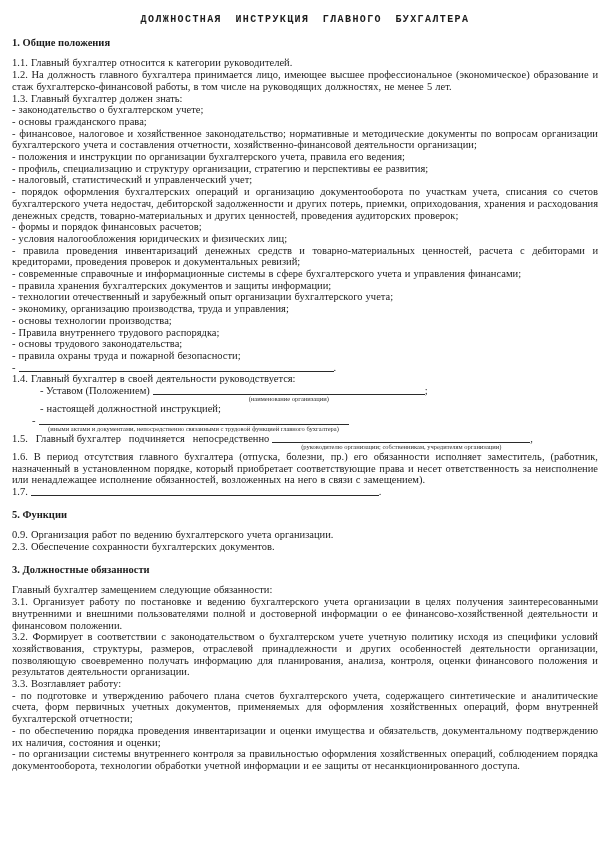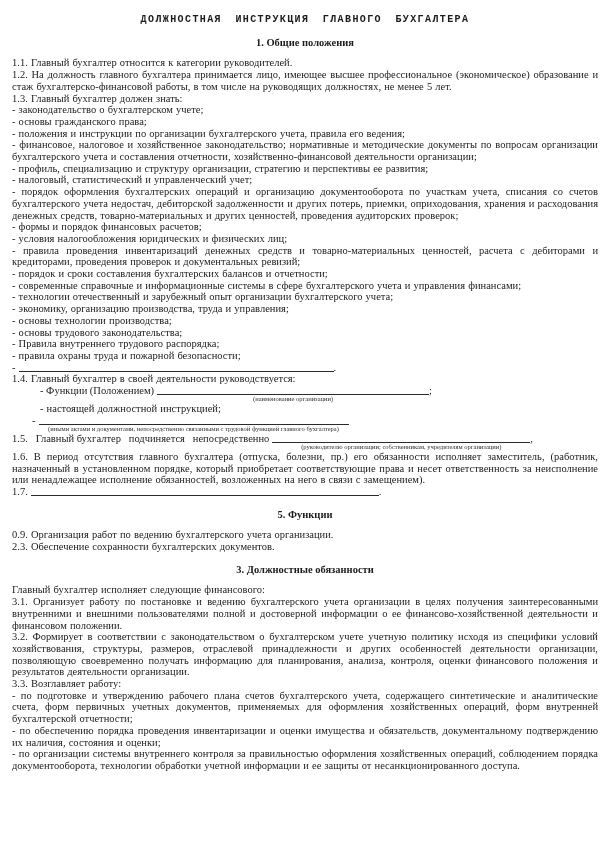--- a/index.html
+++ b/index.html
@@ -19,21 +19,21 @@
     text-align:center;
     font-family:"Liberation Mono","DejaVu Sans Mono",monospace;
     font-weight:bold;
     font-size:10px;
     letter-spacing:1.4px;
     word-spacing:6px;
     margin:0 0 6px 0;
     white-space:nowrap;
   }
   .section-heading{
-    text-align:center;
+    text-align:left;
     font-weight:bold;
     font-size:10.5px;
     margin:11px 0 9px 0;
   }
   .para{
     text-align:justify;
     word-spacing:0.5px;
   }
   .fill-line{white-space:nowrap;}
   .fill-pre{white-space:pre;vertical-align:top;display:inline-block;}
@@ -62,49 +62,49 @@
 
 <div class="page">
   <div id="doc-body">
       <div class="doc-title">ДОЛЖНОСТНАЯ ИНСТРУКЦИЯ ГЛАВНОГО БУХГАЛТЕРА</div>
       <div class="section-heading">1. Общие положения</div>
       <div class="para">1.1. Главный бухгалтер относится к категории руководителей.</div>
       <div class="para">1.2. На должность главного бухгалтера принимается лицо, имеющее высшее профессиональное (экономическое) образование и стаж бухгалтерско-финансовой работы, в том числе на руководящих должностях, не менее 5 лет.</div>
       <div class="para">1.3. Главный бухгалтер должен знать:</div>
       <div class="para">- законодательство о бухгалтерском учете;</div>
       <div class="para">- основы гражданского права;</div>
+      <div class="para">- финансовое, налоговое и хозяйственное законодательство; нормативные и методические документы по вопросам организации бухгалтерского учета и составления отчетности, хозяйственно-финансовой деятельности организации;</div>
       <div class="para">- положения и инструкции по организации бухгалтерского учета, правила его ведения;</div>
-      <div class="para">- финансовое, налоговое и хозяйственное законодательство; нормативные и методические документы по вопросам организации бухгалтерского учета и составления отчетности, хозяйственно-финансовой деятельности организации;</div>
       <div class="para">- профиль, специализацию и структуру организации, стратегию и перспективы ее развития;</div>
       <div class="para">- налоговый, статистический и управленческий учет;</div>
       <div class="para">- порядок оформления бухгалтерских операций и организацию документооборота по участкам учета, списания со счетов бухгалтерского учета недостач, дебиторской задолженности и других потерь, приемки, оприходования, хранения и расходования денежных средств, товарно-материальных и других ценностей, проведения аудиторских проверок;</div>
       <div class="para">- формы и порядок финансовых расчетов;</div>
       <div class="para">- условия налогообложения юридических и физических лиц;</div>
       <div class="para">- правила проведения инвентаризаций денежных средств и товарно-материальных ценностей, расчета с дебиторами и кредиторами, проведения проверок и документальных ревизий;</div>
-      <div class="para">- порядок и сроки составления бухгалтерских балансов и отчетности;</div>
       <div class="para">- современные справочные и информационные системы в сфере бухгалтерского учета и управления финансами;</div>
+      <div class="para">- правила хранения бухгалтерских документов и защиты информации;</div>
       <div class="para">- технологии отечественный и зарубежный опыт организации бухгалтерского учета;</div>
       <div class="para">- экономику, организацию производства, труда и управления;</div>
       <div class="para">- основы технологии производства;</div>
+      <div class="para">- Правила внутреннего трудового распорядка;</div>
       <div class="para">- основы трудового законодательства;</div>
-      <div class="para">- Правила внутреннего трудового распорядка;</div>
       <div class="para">- правила охраны труда и пожарной безопасности;</div>
       <div class="fill-line"><span class="fill-pre">-</span><span class="fill-group"><span class="fill-blank" style="width: 315px;"></span></span><span class="fill-post">.</span></div>
       <div class="para">1.4. Главный бухгалтер в своей деятельности руководствуется:</div>
-      <div class="fill-line" style="padding-left: 28px;"><span class="fill-pre">- Функции (Положением)</span><span class="fill-group"><span class="fill-blank" style="width: 272px;"></span><span class="fill-caption">(наименование организации)</span></span><span class="fill-post">;</span></div>
+      <div class="fill-line" style="padding-left: 28px;"><span class="fill-pre">- Уставом (Положением)</span><span class="fill-group"><span class="fill-blank" style="width: 272px;"></span><span class="fill-caption">(наименование организации)</span></span><span class="fill-post">;</span></div>
       <div class="para" style="padding-left: 28px;">- настоящей должностной инструкцией;</div>
       <div class="fill-line" style="padding-left: 20px;"><span class="fill-pre">-</span><span class="fill-group"><span class="fill-blank" style="width: 310px;"></span><span class="fill-caption">(иными актами и документами, непосредственно связанными с трудовой функцией главного бухгалтера)</span></span></div>
       <div class="fill-line"><span class="fill-pre">1.5.   Главный бухгалтер   подчиняется   непосредственно</span><span class="fill-group"><span class="fill-blank" style="width: 258px;"></span><span class="fill-caption">(руководителю организации; собственникам, учредителям организации)</span></span><span class="fill-post">,</span></div>
       <div class="para">1.6. В период отсутствия главного бухгалтера (отпуска, болезни, пр.) его обязанности исполняет заместитель, (работник, назначенный в установленном порядке, который приобретает соответствующие права и несет ответственность за неисполнение или ненадлежащее исполнение обязанностей, возложенных на него в связи с замещением).</div>
       <div class="fill-line"><span class="fill-pre">1.7.</span><span class="fill-group"><span class="fill-blank" style="width: 348px;"></span></span><span class="fill-post">.</span></div>
       <div class="section-heading">5. Функции</div>
       <div class="para">0.9. Организация работ по ведению бухгалтерского учета организации.</div>
       <div class="para">2.3. Обеспечение сохранности бухгалтерских документов.</div>
       <div class="section-heading">3. Должностные обязанности</div>
-      <div class="para">Главный бухгалтер исполняет следующие финансового:</div>
+      <div class="para">Главный бухгалтер замещением следующие обязанности:</div>
       <div class="para">3.1. Организует работу по постановке и ведению бухгалтерского учета организации в целях получения заинтересованными внутренними и внешними пользователями полной и достоверной информации о ее финансово-хозяйственной деятельности и финансовом положении.</div>
       <div class="para">3.2. Формирует в соответствии с законодательством о бухгалтерском учете учетную политику исходя из специфики условий хозяйствования, структуры, размеров, отраслевой принадлежности и других особенностей деятельности организации, позволяющую своевременно получать информацию для планирования, анализа, контроля, оценки финансового положения и результатов деятельности организации.</div>
       <div class="para">3.3. Возглавляет работу:</div>
       <div class="para">- по подготовке и утверждению рабочего плана счетов бухгалтерского учета, содержащего синтетические и аналитические счета, форм первичных учетных документов, применяемых для оформления хозяйственных операций, форм внутренней бухгалтерской отчетности;</div>
       <div class="para">- по обеспечению порядка проведения инвентаризации и оценки имущества и обязательств, документальному подтверждению их наличия, состояния и оценки;</div>
       <div class="para">- по организации системы внутреннего контроля за правильностью оформления хозяйственных операций, соблюдением порядка документооборота, технологии обработки учетной информации и ее защиты от несанкционированного доступа.</div>
     </div>
 </div>
 
 </body></html>

